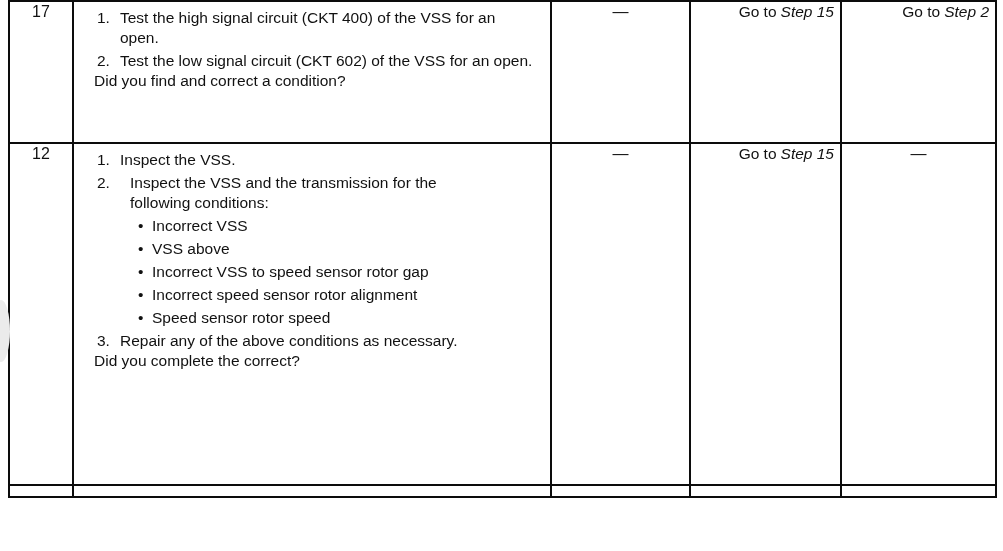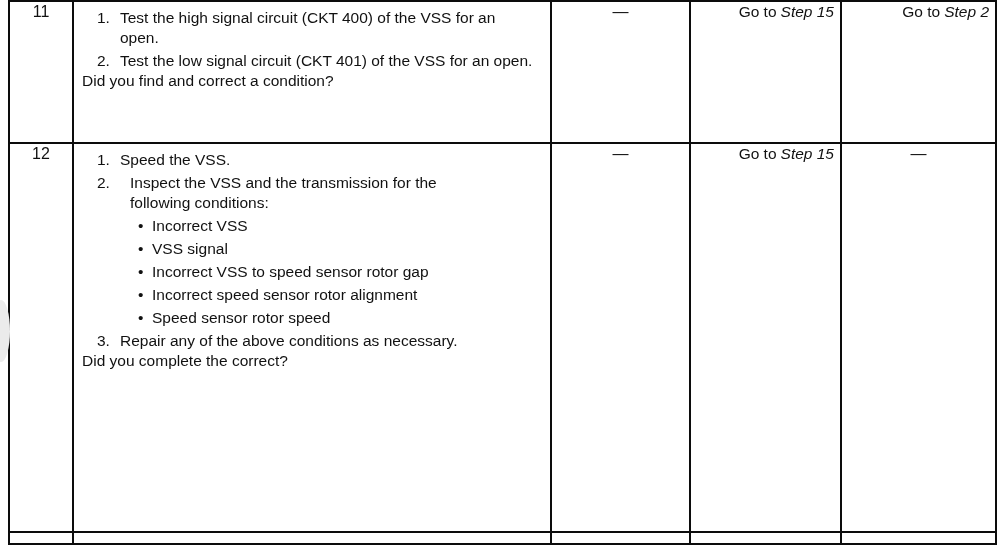--- a/index.html
+++ b/index.html
@@ -79,21 +79,21 @@
     display: flex;
     margin: 3px 0 0 58px;
   }
   .bullet-item .bchar {
     flex: 0 0 14px;
   }
   .plain-action {
     margin: 1px 0 0 2px;
   }
   .question {
-    margin: 0 0 1px 2px;
+    margin: 0 0 1px 14px;
   }
   td.goto-cell {
     vertical-align: bottom;
     text-align: right;
   }
   .goto-wrap {
     padding: 0 6px 3px 0;
     white-space: nowrap;
   }
   .goto-prefix { margin-right: 4px; margin-left: 7px; }
@@ -111,69 +111,69 @@
     <colgroup>
       <col style="width:64px">
       <col style="width:478px">
       <col style="width:139px">
       <col style="width:151px">
       <col style="width:155px">
     </colgroup>
 
     <tbody>
         <tr style="height:142px">
-      <td class="step-cell">11</td>
+      <td class="step-cell">17</td>
       <td class="action-cell">
         <div class="cellflex">
           <div class="action-body">
             <div class="num-item">
               <span class="num">1.</span>
               <span class="itxt">Test the high signal circuit (CKT 400) of the VSS for an open.</span>
             </div>
             <div class="num-item">
               <span class="num">2.</span>
-              <span class="itxt">Test the low signal circuit (CKT 401) of the VSS for an open.</span>
+              <span class="itxt">Test the low signal circuit (CKT 602) of the VSS for an open.</span>
             </div>
           </div>
           <div class="question">Did you find and correct a condition?</div>
         </div>
       </td>
       <td class="value-cell">—</td>
       <td class="goto-cell">
         <div class="goto-wrap">
           <span class="goto-prefix">Go to</span><span class="it">Step 15</span>
         </div>
       </td>
       <td class="goto-cell">
         <div class="goto-wrap">
           <span class="goto-prefix">Go to</span><span class="it">Step 2</span>
         </div>
       </td>
     </tr>
 
-    <tr style="height:389px">
+    <tr style="height:342px">
       <td class="step-cell">12</td>
       <td class="action-cell">
         <div class="cellflex">
           <div class="action-body">
             <div class="num-item">
               <span class="num">1.</span>
-              <span class="itxt">Speed the VSS.</span>
+              <span class="itxt">Inspect the VSS.</span>
             </div>
             <div class="num-item">
               <span class="num">2.</span>
               <span class="itxt w350">Inspect the VSS and the transmission for the following conditions:</span>
             </div>
             <div class="bullet-item">
               <span class="bchar">•</span>
               <span class="itxt">Incorrect VSS</span>
             </div>
             <div class="bullet-item">
               <span class="bchar">•</span>
-              <span class="itxt">VSS signal</span>
+              <span class="itxt">VSS above</span>
             </div>
             <div class="bullet-item">
               <span class="bchar">•</span>
               <span class="itxt">Incorrect VSS to speed sensor rotor gap</span>
             </div>
             <div class="bullet-item">
               <span class="bchar">•</span>
               <span class="itxt">Incorrect speed sensor rotor alignment</span>
             </div>
             <div class="bullet-item">

